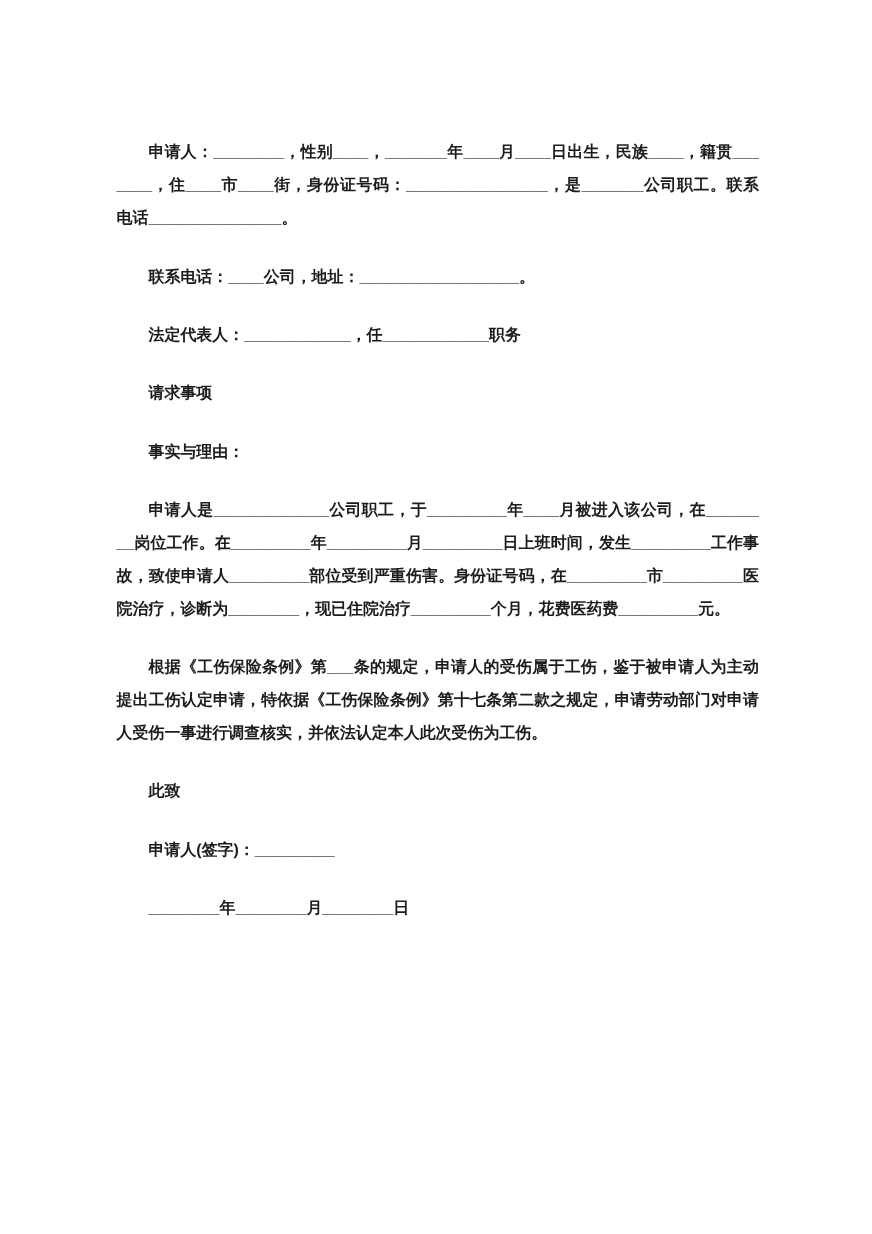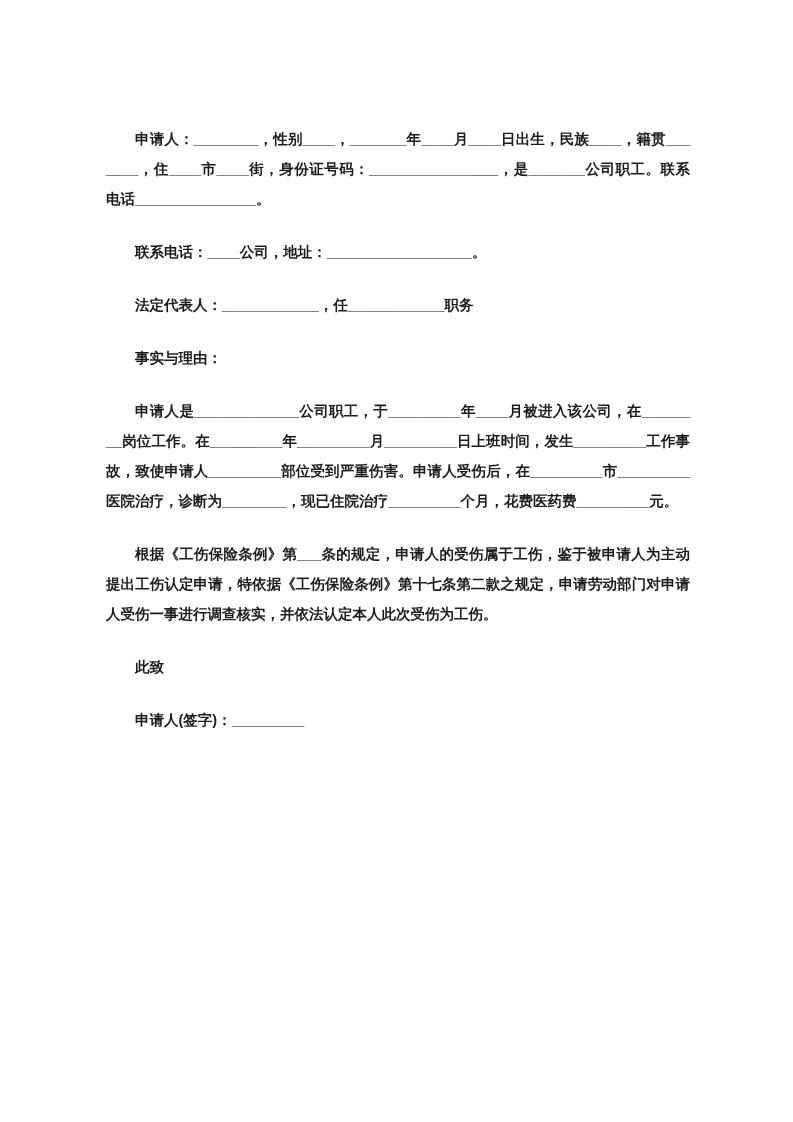--- a/index.html
+++ b/index.html
@@ -28,18 +28,20 @@
     text-indent: 2em;
   }
 </style>
 </head>
 <body>
 
 <div class="page">
   <p>申请人：________，性别____，_______年____月____日出生，民族____，籍贯_______，住____市____街，身份证号码：________________，是_______公司职工。联系电话_______________。</p>
   <p>联系电话：____公司，地址：__________________。</p>
   <p>法定代表人：____________，任____________职务</p>
+  <p>请求事项</p>
   <p>事实与理由：</p>
-  <p>申请人是_____________公司职工，于_________年____月被进入该公司，在________岗位工作。在_________年_________月_________日上班时间，发生_________工作事故，致使申请人_________部位受到严重伤害。申请人受伤后，在_________市_________医院治疗，诊断为________，现已住院治疗_________个月，花费医药费_________元。</p>
+  <p>申请人是_____________公司职工，于_________年____月被进入该公司，在________岗位工作。在_________年_________月_________日上班时间，发生_________工作事故，致使申请人_________部位受到严重伤害。身份证号码，在_________市_________医院治疗，诊断为________，现已住院治疗_________个月，花费医药费_________元。</p>
   <p>根据《工伤保险条例》第___条的规定，申请人的受伤属于工伤，鉴于被申请人为主动提出工伤认定申请，特依据《工伤保险条例》第十七条第二款之规定，申请劳动部门对申请人受伤一事进行调查核实，并依法认定本人此次受伤为工伤。</p>
   <p>此致</p>
   <p>申请人(签字)：_________</p>
+  <p>________年________月________日</p>
 </div>
 
 </body></html>

